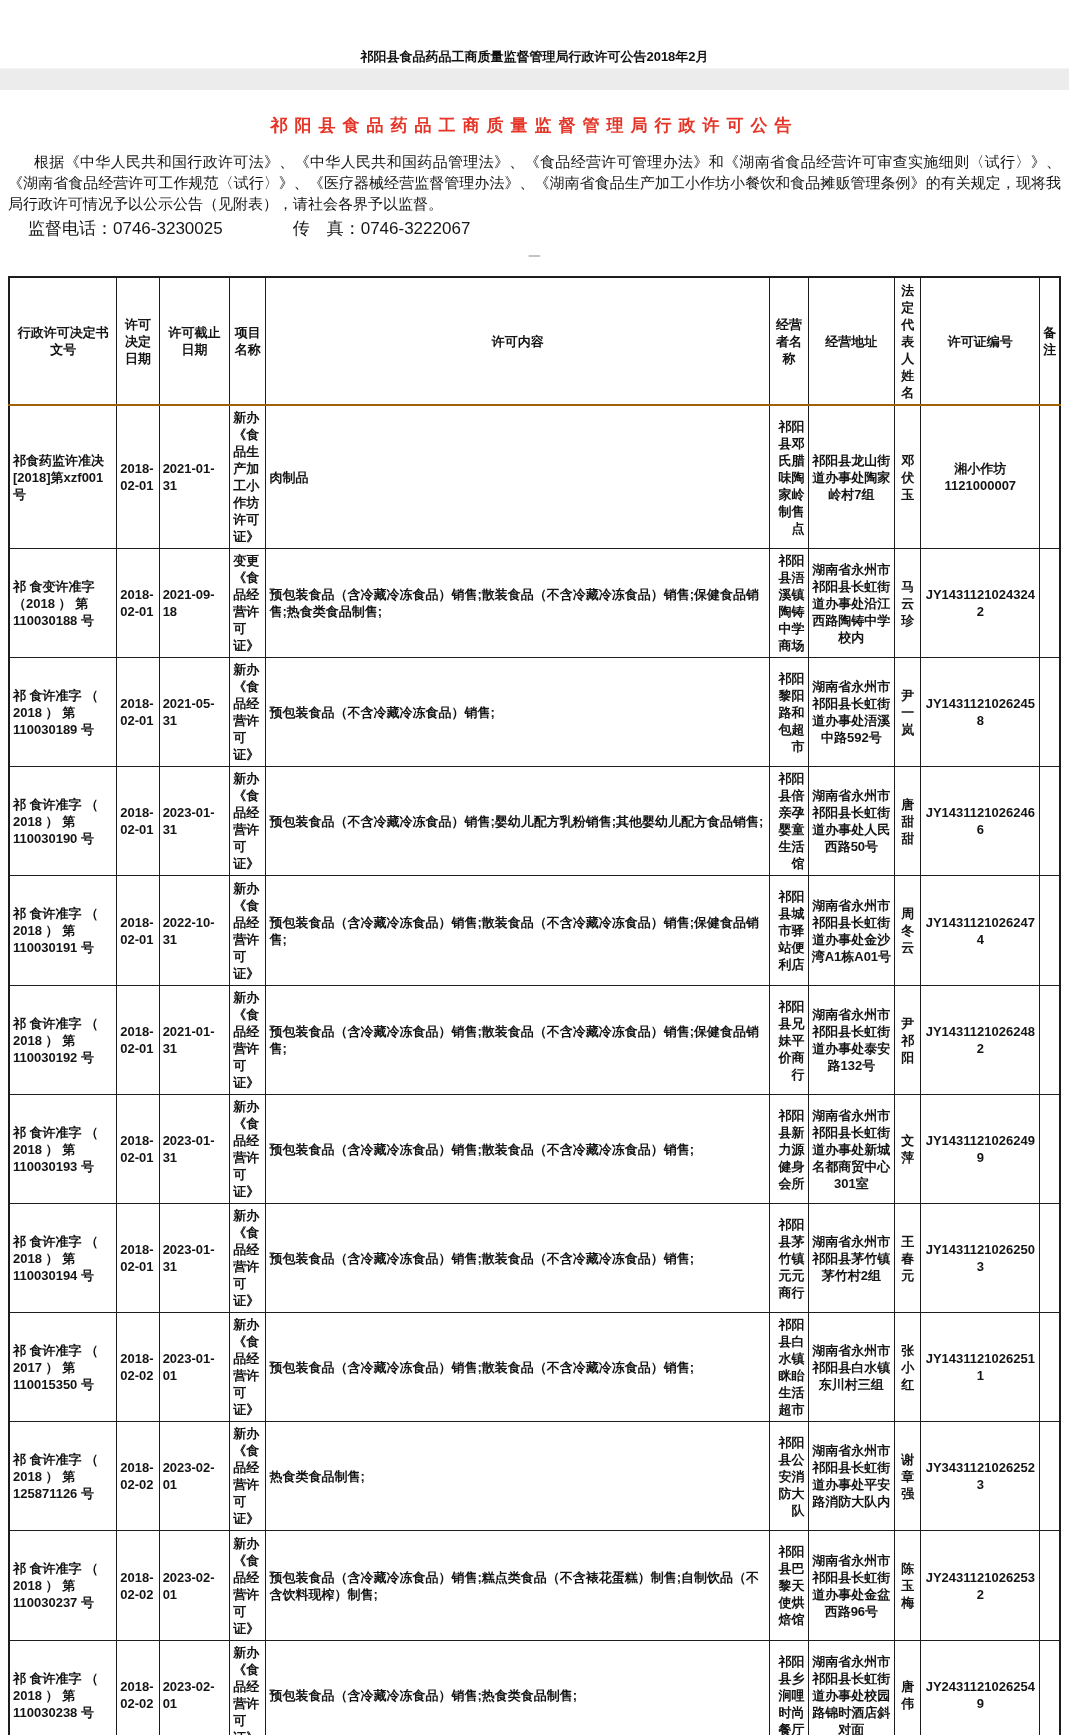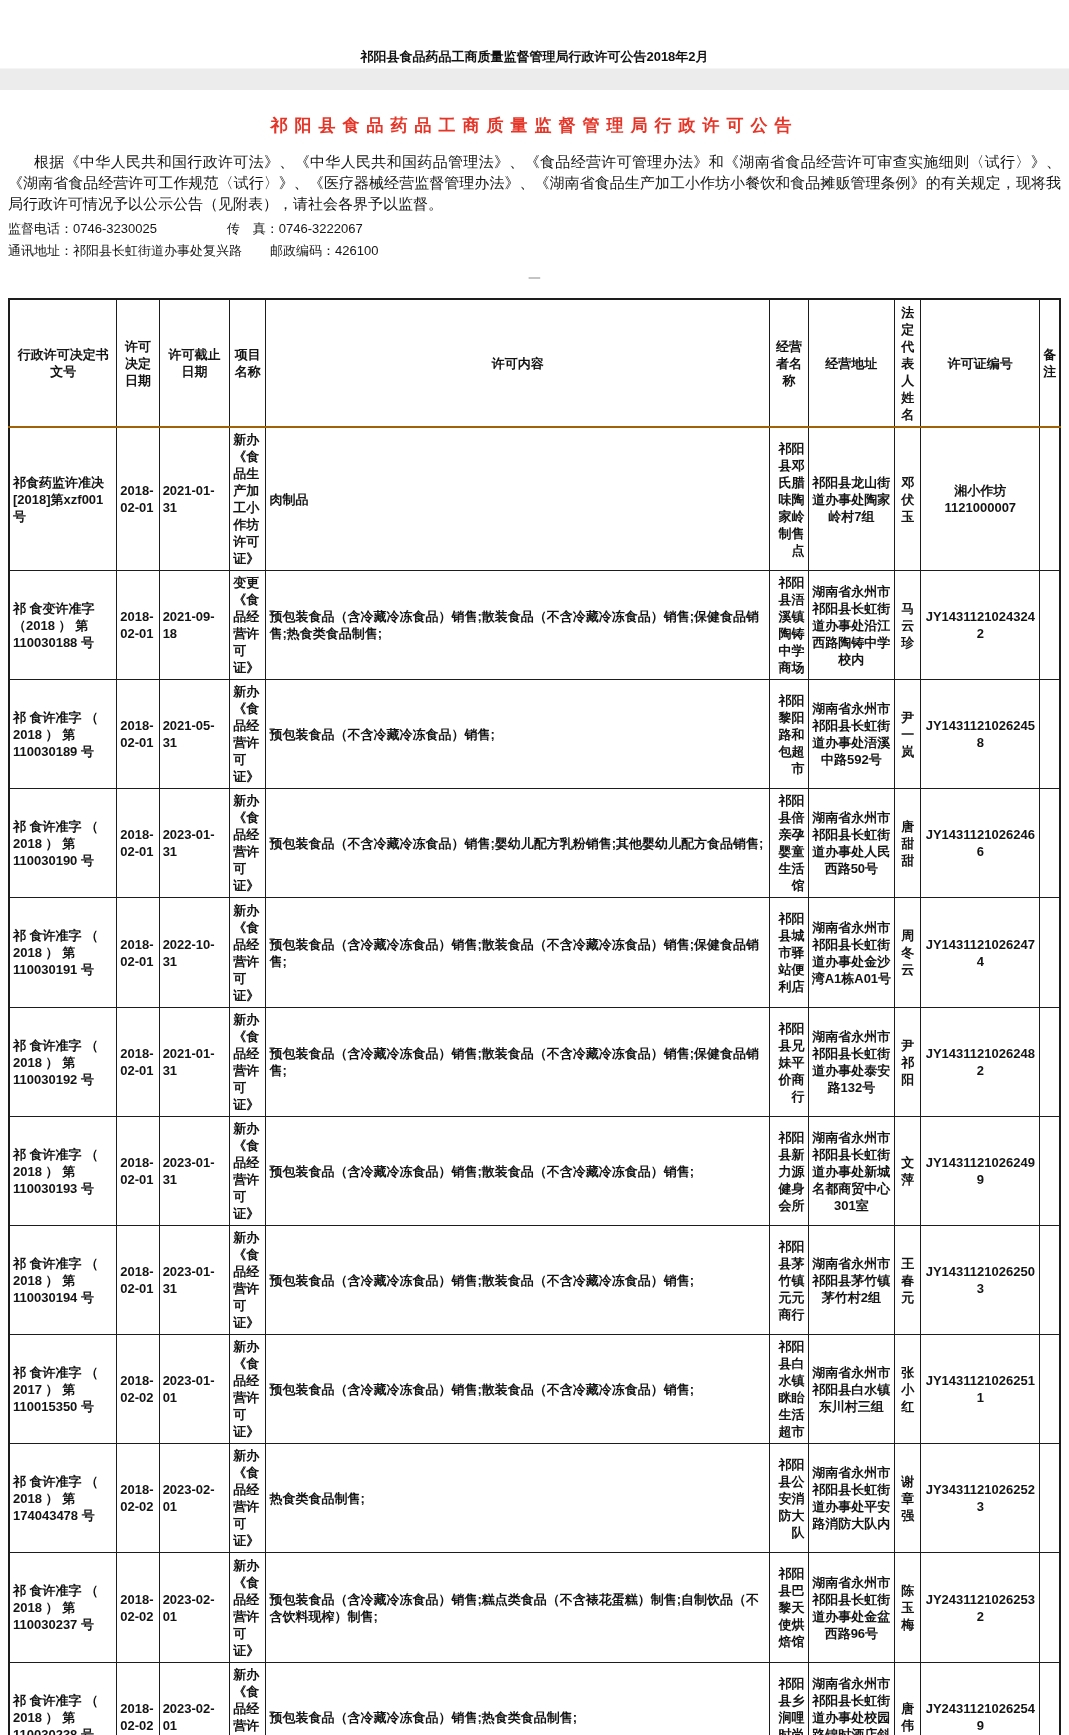--- a/index.html
+++ b/index.html
@@ -15,21 +15,21 @@
   
   .doc{padding:0 8px;}
   .main-title{
     margin-top:24px;text-align:center;font-size:17px;font-weight:bold;
     letter-spacing:7px;color:#e53528;
   }
   .intro{
     margin:14px 0 4px 0;font-size:15px;line-height:21px;text-indent:26px;
     color:#151515;text-align:justify;
   }
-  .contact-line{font-size:13px;line-height:22px;color:#151515;}
+  .contact-line{font-size:17px;line-height:22px;margin-left:20px;color:#151515;}
   .contact-line .gap{display:inline-block;width:70px;}
   .contact-line .gap2{display:inline-block;width:28px;}
   .page-marker{text-align:center;color:#8f8f8f;font-size:13px;margin:8px 0 10px 0;}
   
   table.lic{
     border-collapse:collapse;table-layout:fixed;width:1053px;
     font-size:13px;color:#141414;border:2px solid #1d1d1d;
   }
   table.lic th,table.lic td{
     border:1px solid #1d1d1d;padding:3px 3px;vertical-align:middle;
@@ -78,23 +78,20 @@
 <div class="graystrip"></div>
 
 <div class="doc">
 
   <div class="main-title" style="color: rgb(229, 53, 40);">祁阳县食品药品工商质量监督管理局行政许可公告</div>
 
   <p class="intro">根据《中华人民共和国行政许可法》、《中华人民共和国药品管理法》、《食品经营许可管理办法》和《湖南省食品经营许可审查实施细则〈试行〉》、《湖南省食品经营许可工作规范〈试行〉》、《医疗器械经营监督管理办法》、《湖南省食品生产加工小作坊小餐饮和食品摊贩管理条例》的有关规定，现将我局行政许可情况予以公示公告（见附表），请社会各界予以监督。</p>
 
   <div class="contact-line">
     <span>监督电话：</span><span>0746-3230025</span><span class="gap"></span><span>传　真：</span><span>0746-3222067</span>
-  </div>
-  <div class="contact-line">
-    <span>通讯地址：</span><span>祁阳县长虹街道办事处复兴路</span><span class="gap2"></span><span>邮政编码：</span><span>426100</span>
   </div>
 
   <div class="page-marker">一</div>
 
   <table class="lic">
     <colgroup>
       <col class="c-doc">
         <col class="c-d1">
         <col class="c-d2">
         <col class="c-proj">
@@ -223,21 +220,21 @@
           <td class="col-end_date">2023-01-01</td>
           <td class="col-project">新办《食品经营许可证》</td>
           <td class="col-content">预包装食品（含冷藏冷冻食品）销售;散装食品（不含冷藏冷冻食品）销售;</td>
           <td class="col-operator">祁阳县白水镇眯眙生活超市</td>
           <td class="col-address">湖南省永州市祁阳县白水镇东川村三组</td>
           <td class="col-legal_name">张小红</td>
           <td class="col-license_no">JY14311210262511</td>
           <td class="col-note"></td>
         </tr>
         <tr>
-          <td class="col-doc_no">祁 食许准字 （ 2018 ） 第 174043478 号</td>
+          <td class="col-doc_no">祁 食许准字 （ 2018 ） 第 125871126 号</td>
           <td class="col-decide_date">2018-02-02</td>
           <td class="col-end_date">2023-02-01</td>
           <td class="col-project">新办《食品经营许可证》</td>
           <td class="col-content">热食类食品制售;</td>
           <td class="col-operator">祁阳县公安消防大队</td>
           <td class="col-address">湖南省永州市祁阳县长虹街道办事处平安路消防大队内</td>
           <td class="col-legal_name">谢章强</td>
           <td class="col-license_no">JY34311210262523</td>
           <td class="col-note"></td>
         </tr>

